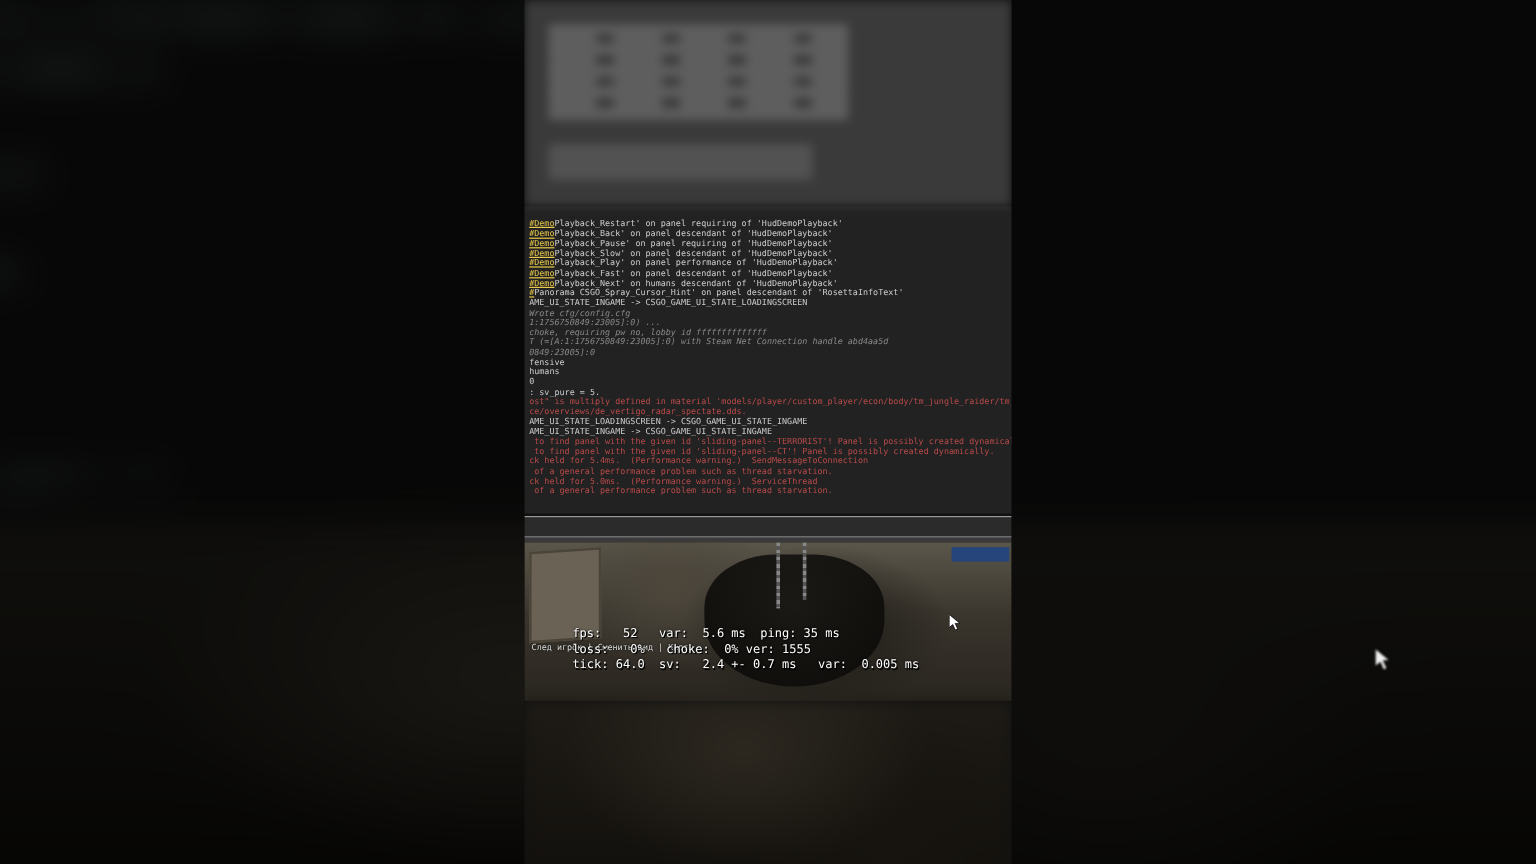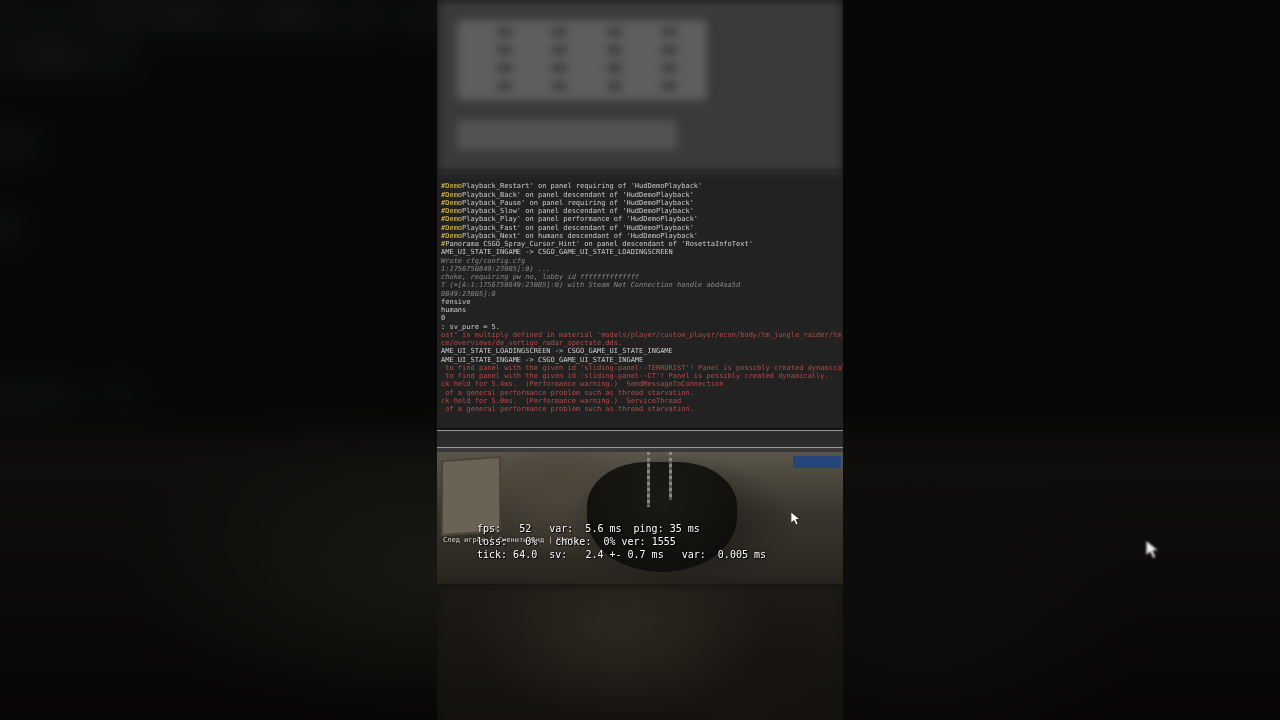--- a/index.html
+++ b/index.html
@@ -85,21 +85,21 @@
   
   .console {
     background: #222;
     padding: 2px 4px 6px 4px;
     font-size: 7px;
     line-height: 1.18;
     color: #ccc;
     white-space: pre;
     overflow: hidden;
   }
-  .console .y { color: #e8c84a; }   
+  .console .y { color: #e8c84a; text-decoration: underline; }   
   .console .r { color: #b84a4a; }   
   .console .d { color: #888; font-style: italic; }      
 
   .console-input {
     height: 18px;
     border-top: 1px solid #999;
     border-bottom: 1px solid #999;
     background: #2b2b2b;
     margin-top: 2px;
   }

